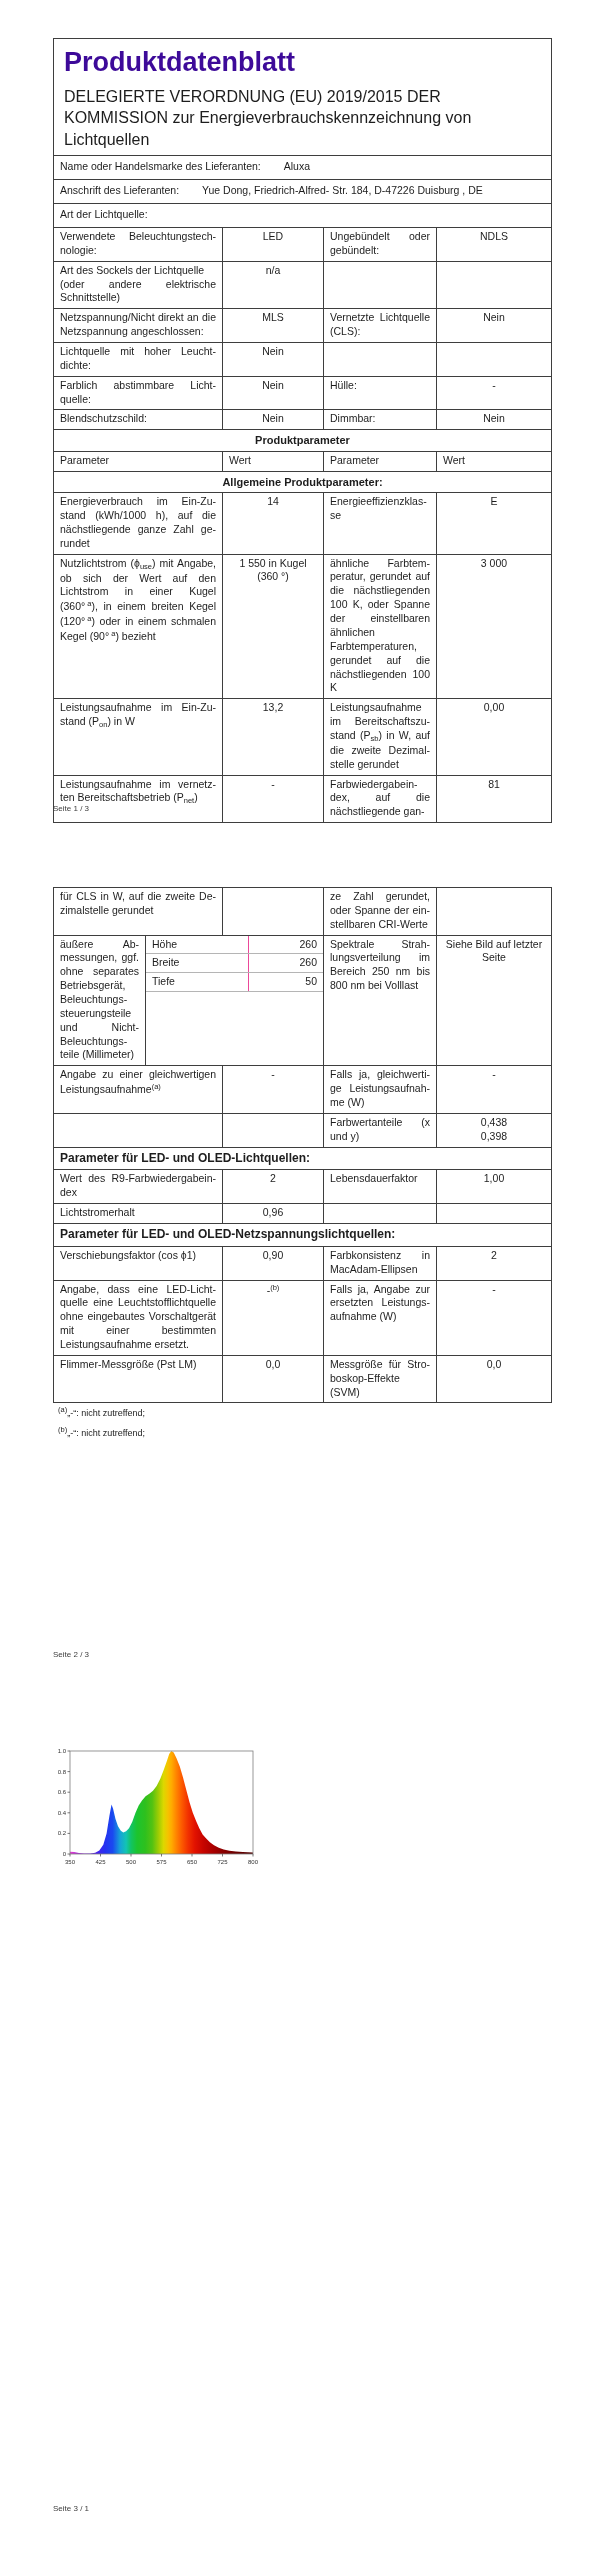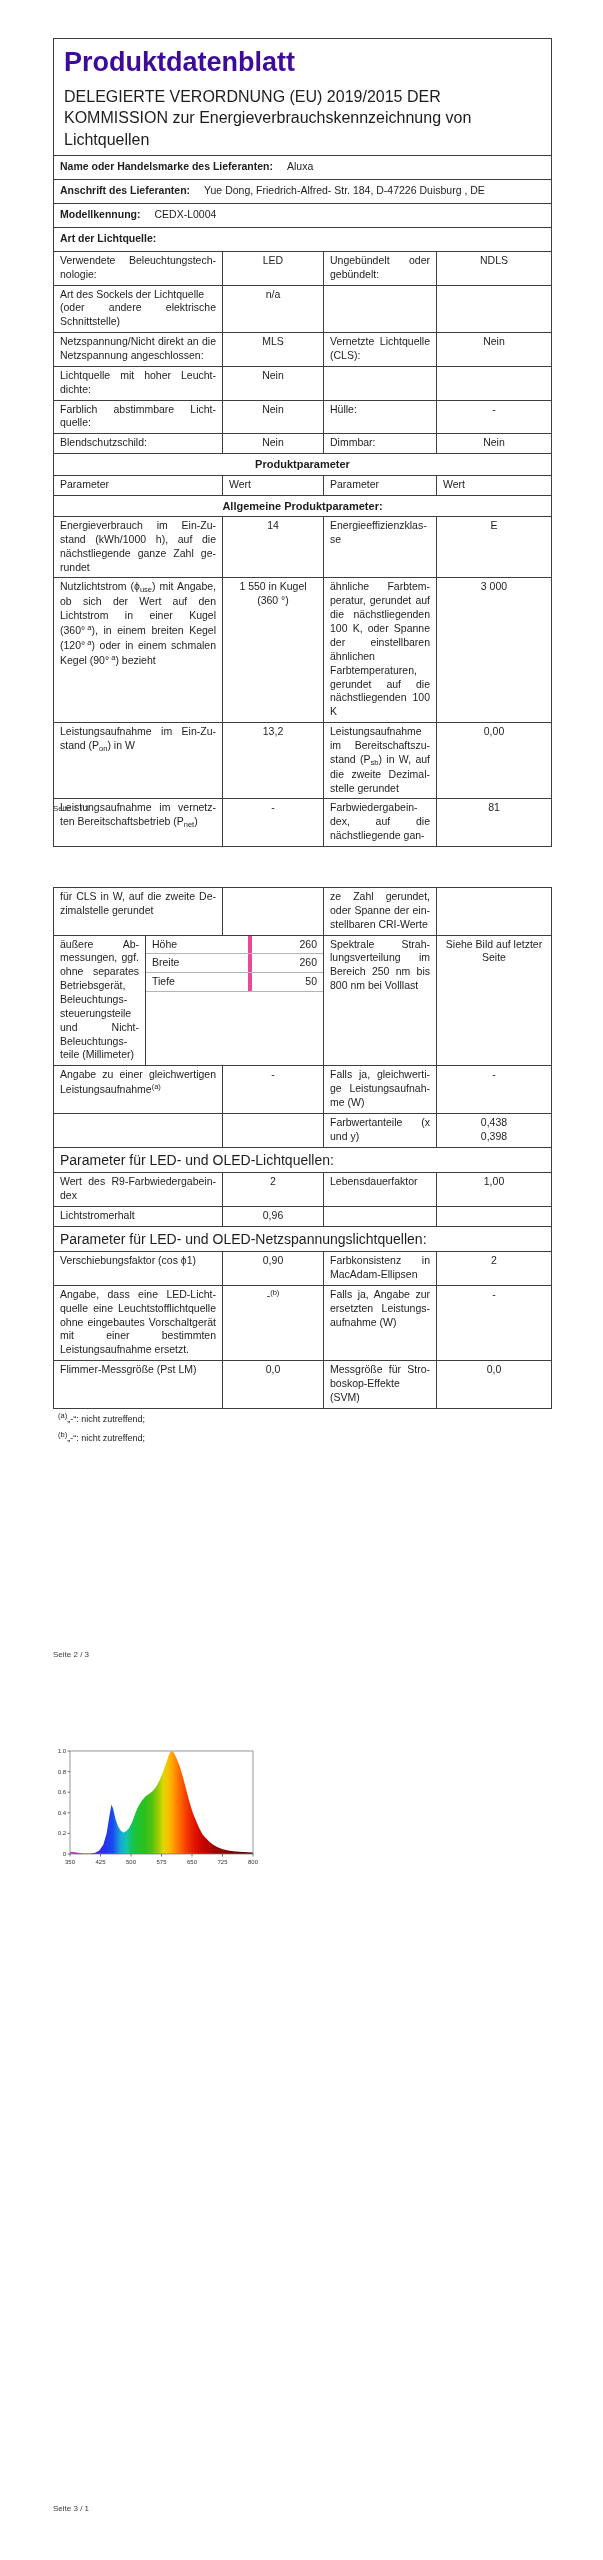--- a/index.html
+++ b/index.html
@@ -8,32 +8,32 @@
   .page{position:absolute;left:53px;width:498px}
   table.sheet{border-collapse:collapse;width:498px;table-layout:fixed}
   .sheet td{border:1px solid #3e3e3e;vertical-align:top;padding:2px 6px 3px;
             font-size:10.5px;line-height:1.32;word-wrap:break-word}
   td.param{text-align:justify;-webkit-hyphens:manual;hyphens:manual}
   td.val{text-align:center}
   td.title-cell{padding:6px 10px 5px}
   .doc-title{font-size:27px;font-weight:bold;color:var(--accent,#3d0a99);padding-bottom:5px}
   .doc-subtitle{font-size:16px;line-height:1.35;text-align:left}
   td.kv{padding:4px 6px 5px}
-  .lbl{font-weight:bold;margin-right:14px}
+  .lbl{font-weight:normal;margin-right:23px}
   td.center-head{text-align:center;font-weight:bold;font-size:11px;padding:3px 6px}
-  td.sec-head{font-weight:normal;font-size:14px;padding:3px 6px}
+  td.sec-head{font-weight:bold;font-size:12px;padding:3px 6px}
   sub{font-size:7.5px;vertical-align:-2px}
   sup{font-size:7.5px;vertical-align:4px}
   td.dim-cell{padding:0}
   .dim-grid{display:flex;align-items:stretch}
   .dim-label{width:79px;flex:0 0 79px;border-right:1px solid #3e3e3e;
              padding:2px 6px 3px;text-align:justify}
   .dim-right{flex:1 1 auto}
   .dim-row{display:flex;border-bottom:1px solid #b5b5b5}
-  .dim-name{width:90px;flex:0 0 90px;border-right:4px solid #ec4899;padding:2px 6px}
+  .dim-name{width:90px;flex:0 0 90px;border-right:1px solid #ec4899;padding:2px 6px}
   .dim-val{flex:1 1 auto;text-align:right;padding:2px 6px}
   .footnotes{font-size:9px;line-height:1.95;padding-left:5px;color:#1d1d1d}
   .page-num{position:absolute;left:53px;width:498px;text-align:left;
             font-size:8px;color:#3c3c3c}
   .chart-wrap{position:absolute;left:50px;top:1746px}
   .chart-wrap svg{display:block}
 </style>
 </head>
 <body>
 <div class="canvas">
@@ -54,25 +54,20 @@
       </td>
     </tr>
     <tr>
       <td colspan="4" class="kv">
         <span class="lbl">Name oder Handelsmarke des Lieferanten:</span><span>Aluxa</span>
       </td>
     </tr>
     <tr>
       <td colspan="4" class="kv">
         <span class="lbl">Anschrift des Lieferanten:</span><span>Yue Dong, Friedrich-Alfred- Str. 184, D-47226 Duisburg , DE</span>
-      </td>
-    </tr>
-    <tr>
-      <td colspan="4" class="kv">
-        <span class="lbl">Modellkennung:</span><span>CEDX-L0004</span>
       </td>
     </tr>
     <tr>
       <td colspan="4" class="kv">
         <span class="lbl">Art der Lichtquelle:</span>
       </td>
     </tr>
 
     <tr>
       <td class="param">Verwendete Beleuchtungstech­nologie:</td>

